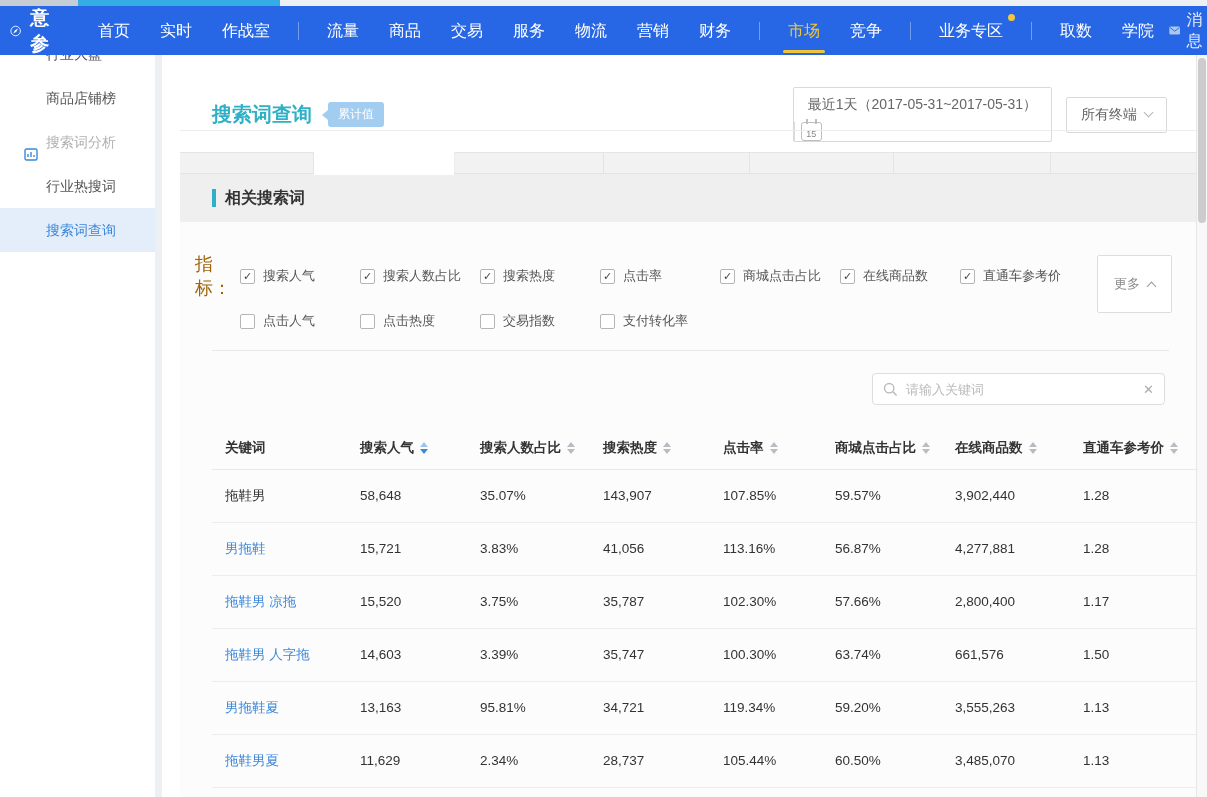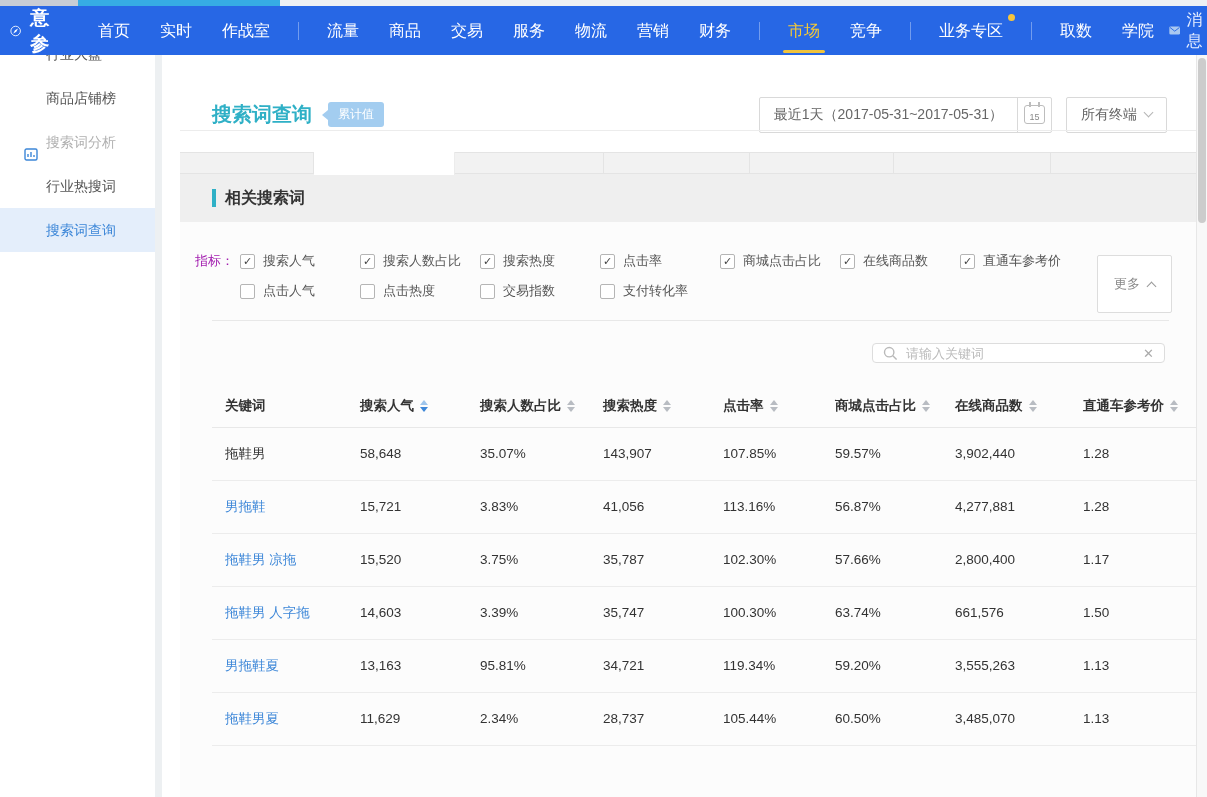--- a/index.html
+++ b/index.html
@@ -55,21 +55,21 @@
   .header-card { background:#fff; height:97px; position:relative;
     padding:22px 40px 0 32px; display:flex; align-items:center; }
   .page-title { font-size:20px; font-weight:bold; color:#2fb0c6; }
   .badge { margin-left:16px; background:#a3cdf0; color:#fff; font-size:12px;
     padding:4px 10px; border-radius:3px; position:relative; }
   .badge::before { content:""; position:absolute; left:-6px; top:50%;
     margin-top:-5px; border:5px solid transparent; border-right:6px solid #a3cdf0;
     border-left:none; }
   .hdr-controls { margin-left:auto; display:flex; align-items:center; }
   .date-btn { display:flex; align-items:stretch; border:1px solid #d9d9d9;
-    border-radius:2px; background:#fff; cursor:pointer; }
+    border-radius:2px; background:#fff; cursor:pointer;flex-direction:column; }
   .date-text { padding:8px 14px; font-size:14px; color:#666; white-space:nowrap; }
   .cal-cell { width:34px; border-left:1px solid #d9d9d9; display:flex;
     align-items:center; justify-content:center; }
   .cal { width:21px; height:19px; border:1px solid #bdbdbd; border-radius:3px;
     position:relative; font-size:9px; color:#888; display:flex; align-items:flex-end;
     justify-content:center; padding-bottom:1px; }
   .cal::before, .cal::after { content:""; position:absolute; top:-4px; width:2px;
     height:5px; background:#bdbdbd; }
   .cal::before { left:4px; } .cal::after { right:4px; }
   .terminal-btn { margin-left:14px; border:1px solid #d9d9d9; border-radius:2px;
@@ -93,35 +93,35 @@
     padding-left:32px; }
   .section-title { font-size:16px; font-weight:bold; color:#333;
     border-left:4px solid #2fb0c6; padding-left:9px; line-height:18px; }
 
   
   .panel { background:#fcfcfc; height:575px; position:relative;
     padding:30px 26px 0 15px; }
 
   .filter-grid { display:grid; grid-template-columns:45px repeat(7,120px);
     row-gap:12px; align-items:center; }
-  .filters-label { font-size:13px; color:#a21caf; }
+  .filters-label { font-size:18px; color:#a16207; }
   .cb-cell { display:flex; align-items:center; gap:8px; cursor:pointer; }
   .cb { width:15px; height:15px; border:1px solid #b5b5b5; border-radius:2px;
     background:#fff; flex-shrink:0; display:flex; align-items:center;
     justify-content:center; font-size:11px; color:#444; }
   .cb.checked::after { content:"\2713"; font-weight:bold; }
   .cb-label { font-size:13px; color:#555; white-space:nowrap; }
   .more-btn { position:absolute; right:35px; top:33px; border:1px solid #ddd;
     background:#fff; border-radius:2px; padding:19px 16px; font-size:13px;
     color:#888; display:flex; align-items:center; gap:8px; cursor:pointer; }
 
   .panel-rule { margin:20px 12px 0 17px; border-top:1px solid #e8e8e8; }
 
   .search-row { display:flex; justify-content:flex-end; padding:22px 16px 0 0; }
-  .search-box { width:293px; height:20px; border:1px solid #ddd; border-radius:4px;
+  .search-box { width:293px; height:32px; border:1px solid #ddd; border-radius:4px;
     background:#fff; display:flex; align-items:center; padding:0 10px; gap:8px; }
   .search-box input { border:none; outline:none; flex:1; font-size:13px; color:#666;
     background:transparent; font-family:inherit; }
   .search-box input::placeholder { color:#bbb; }
   .clear-x { color:#aaa; font-size:13px; cursor:pointer; line-height:1; }
 
   
   table.kw { margin:22px 12px 0 17px; border-collapse:collapse; table-layout:fixed;
     width:985px; }
   table.kw col:nth-child(1){width:148px;} table.kw col:nth-child(2){width:120px;}

